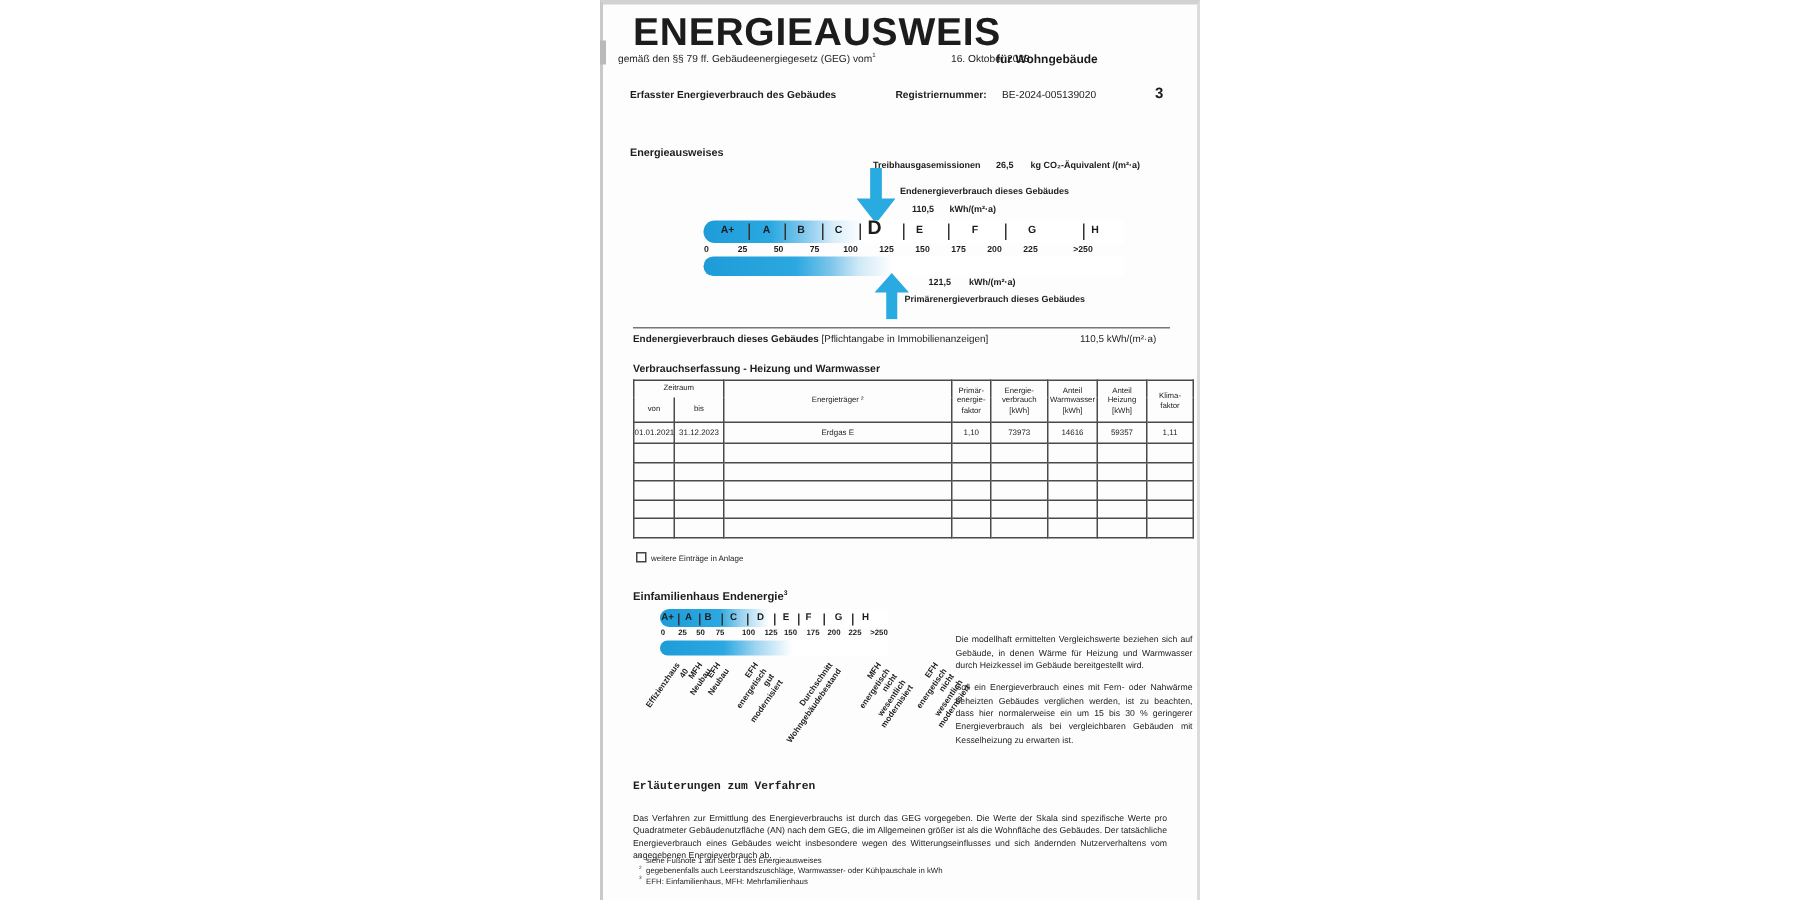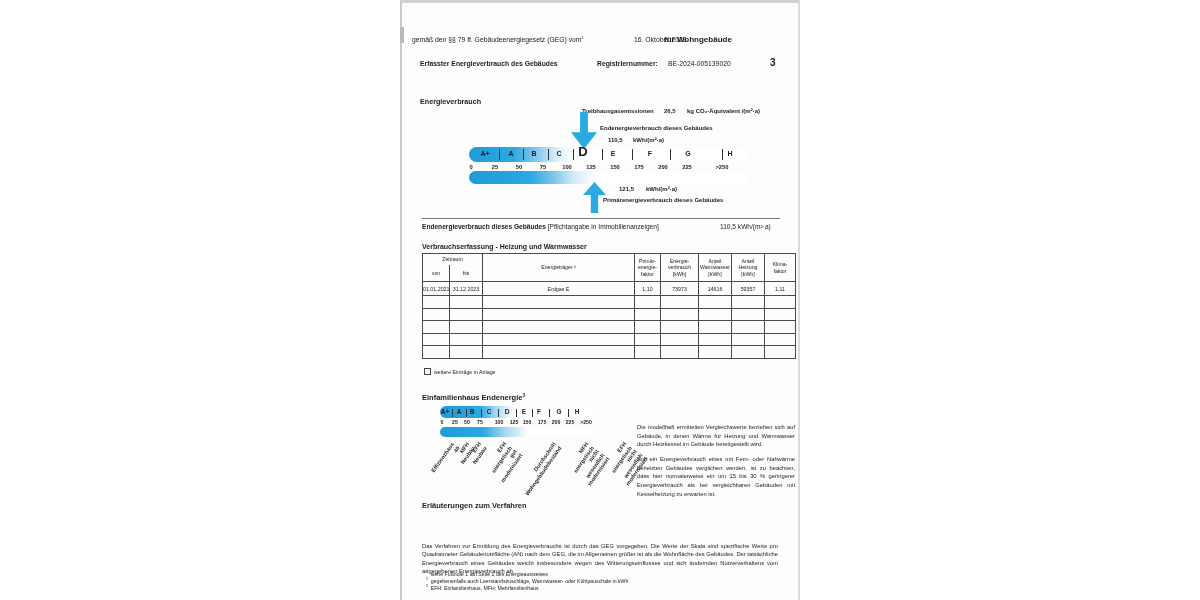--- a/index.html
+++ b/index.html
@@ -52,32 +52,33 @@
   .chkbox{display:inline-block;width:5px;height:5px;border:0.8px solid #444;margin-right:3px;vertical-align:-1px;}
   .notch{position:absolute;left:-2px;top:24px;width:4px;height:16px;background:#b9b9b9;}
 </style>
 </head>
 <body>
 
 <div id="canvas">
  <div id="doc">
   <div class="notch"></div>
 
+  <div class="abs b" style="left:20px;top:3px;font-size:26px;letter-spacing:0.5px;">ENERGIEAUSWEIS</div>
   <div class="abs b" style="left:262px;top:32px;font-size:8px;">für Wohngebäude</div>
   <div class="abs" style="left:10px;top:33px;font-size:6.8px;">
     <span>gemäß den §§ 79 ff. Gebäudeenergiegesetz (GEG) vom</span><sup>1</sup>
   </div>
   <div class="abs" style="left:232px;top:33px;font-size:6.8px;">16. Oktober 2023</div>
 
   <div class="abs b" style="left:18px;top:57px;font-size:6.8px;">Erfasster Energieverbrauch des Gebäudes</div>
   <div class="abs b" style="left:195px;top:57px;font-size:6.8px;">Registriernummer:</div>
   <div class="abs" style="left:266px;top:57px;font-size:6.8px;">BE-2024-005139020</div>
   <div class="abs b" style="left:368px;top:54px;font-size:10px;">3</div>
 
-  <div class="abs b" style="left:18px;top:94px;font-size:7.2px;">Energieverbrauch</div>
+  <div class="abs b" style="left:18px;top:94px;font-size:7.2px;">Energieausweises</div>
 
   <div class="abs b" style="left:180px;top:105px;font-size:6px;">Treibhausgasemissionen</div>
   <div class="abs b" style="left:262px;top:105px;font-size:6px;">26,5</div>
   <div class="abs b" style="left:285px;top:105px;font-size:6px;">kg CO₂-Äquivalent /(m²·a)</div>
 
   <div class="arrow-down"></div>
   <div class="abs b" style="left:198px;top:122px;font-size:6px;">Endenergieverbrauch dieses Gebäudes</div>
   <div class="abs b" style="left:206px;top:134px;font-size:6px;">110,5</div>
   <div class="abs b" style="left:231px;top:134px;font-size:6px;">kWh/(m²·a)</div>
 
@@ -281,19 +282,19 @@
 wesentlich modernisiert</span>
       </div>
   <div class="cmp-label" style="left:220px;">
         <span>EFH energetisch nicht
 wesentlich modernisiert</span>
       </div>
 
   <p class="note" style="top:420px;margin:0;">Die modellhaft ermittelten Vergleichswerte beziehen sich auf Gebäude, in denen Wärme für Heizung und Warmwasser durch Heizkessel im Gebäude bereitgestellt wird.</p>
   <p class="note" style="top:452px;margin:0;">Soll ein Energieverbrauch eines mit Fern- oder Nahwärme beheizten Gebäudes verglichen werden, ist zu beachten, dass hier normalerweise ein um 15 bis 30 % geringerer Energieverbrauch als bei vergleichbaren Gebäuden mit Kesselheizung zu erwarten ist.</p>
 
-  <div class="abs b" style="left:20px;top:498px;font-size:7.5px;">Erläuterungen zum Verfahren</div>
+  <div class="abs b" style="left:20px;top:518px;font-size:7.5px;font-family:Liberation Mono, monospace;">Erläuterungen zum Verfahren</div>
   <p class="para" style="top:539px;margin:0;">Das Verfahren zur Ermittlung des Energieverbrauchs ist durch das GEG vorgegeben. Die Werte der Skala sind spezifische Werte pro Quadratmeter Gebäudenutzfläche (AN) nach dem GEG, die im Allgemeinen größer ist als die Wohnfläche des Gebäudes. Der tatsächliche Energieverbrauch eines Gebäudes weicht insbesondere wegen des Witterungseinflusses und sich ändernden Nutzerverhaltens vom angegebenen Energieverbrauch ab.</p>
   <div class="fnote" style="top:568px;"><sup>1</sup><span>siehe Fußnote 1 auf Seite 1 des Energieausweises</span></div>
   <div class="fnote" style="top:575px;"><sup>2</sup><span>gegebenenfalls auch Leerstandszuschläge, Warmwasser- oder Kühlpauschale in kWh</span></div>
   <div class="fnote" style="top:582px;"><sup>3</sup><span>EFH: Einfamilienhaus, MFH: Mehrfamilienhaus</span></div>
  </div>
 </div>
 
 </body></html>

